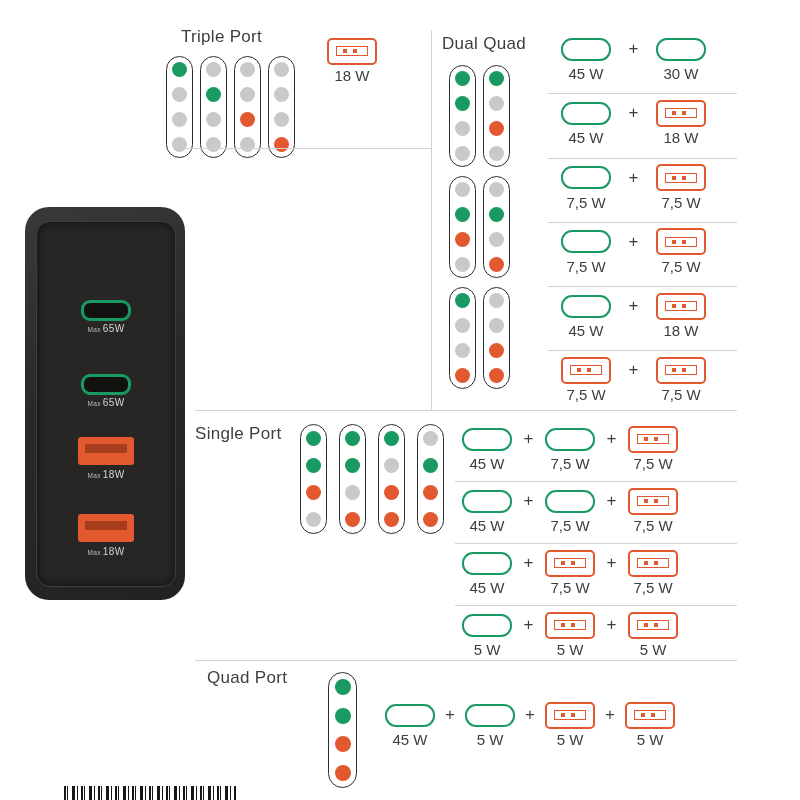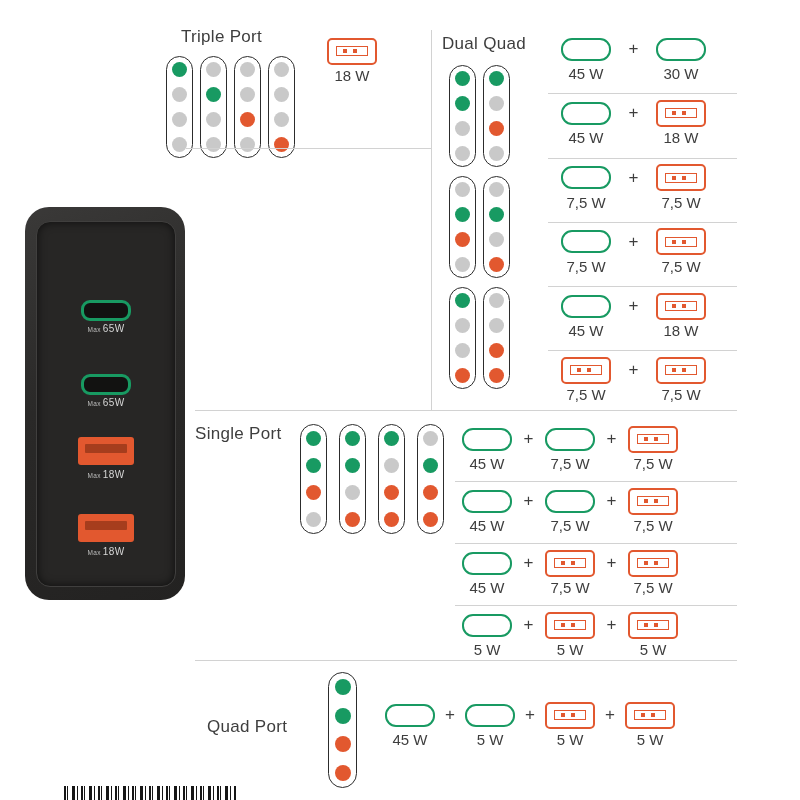--- a/index.html
+++ b/index.html
@@ -60,21 +60,21 @@
 
   .barcode{position:absolute;left:64px;top:786px;width:172px;height:14px;
            background:repeating-linear-gradient(90deg,#161616 0 2px,#fff 2px 3px,#161616 3px 4px,#fff 4px 8px,#161616 8px 11px,#fff 11px 13px,#161616 13px 14px,#fff 14px 17px);}
 </style>
 </head>
 <body>
 
 <div class="title" style="left:181px;top:27px">Triple Port</div>
 <div class="title" style="left:442px;top:34px">Dual Quad</div>
 <div class="title" style="left:195px;top:424px">Single Port</div>
-<div class="title" style="left:207px;top:717px">Quad Port</div>
+<div class="title" style="left:207px;top:668px">Quad Port</div>
 
 <div class="caps-group" style="left:166px;top:56px;gap:7px">
     <div class="capsule cap-s">
       <div class="dot" style="background: rgb(24, 154, 98);"></div>
       <div class="dot" style="background: rgb(201, 201, 201);"></div>
       <div class="dot" style="background: rgb(201, 201, 201);"></div>
       <div class="dot" style="background: rgb(201, 201, 201);"></div>
     </div>
     <div class="capsule cap-s">
       <div class="dot" style="background: rgb(201, 201, 201);"></div>

